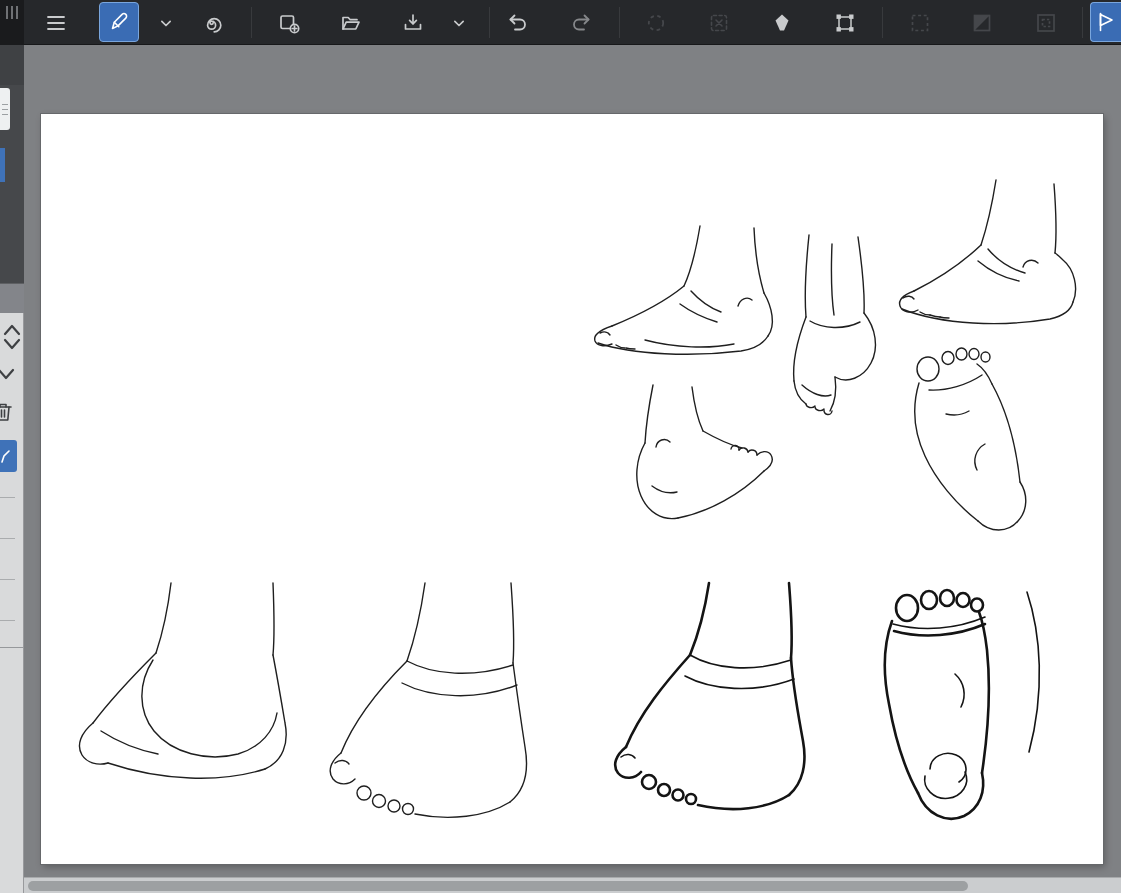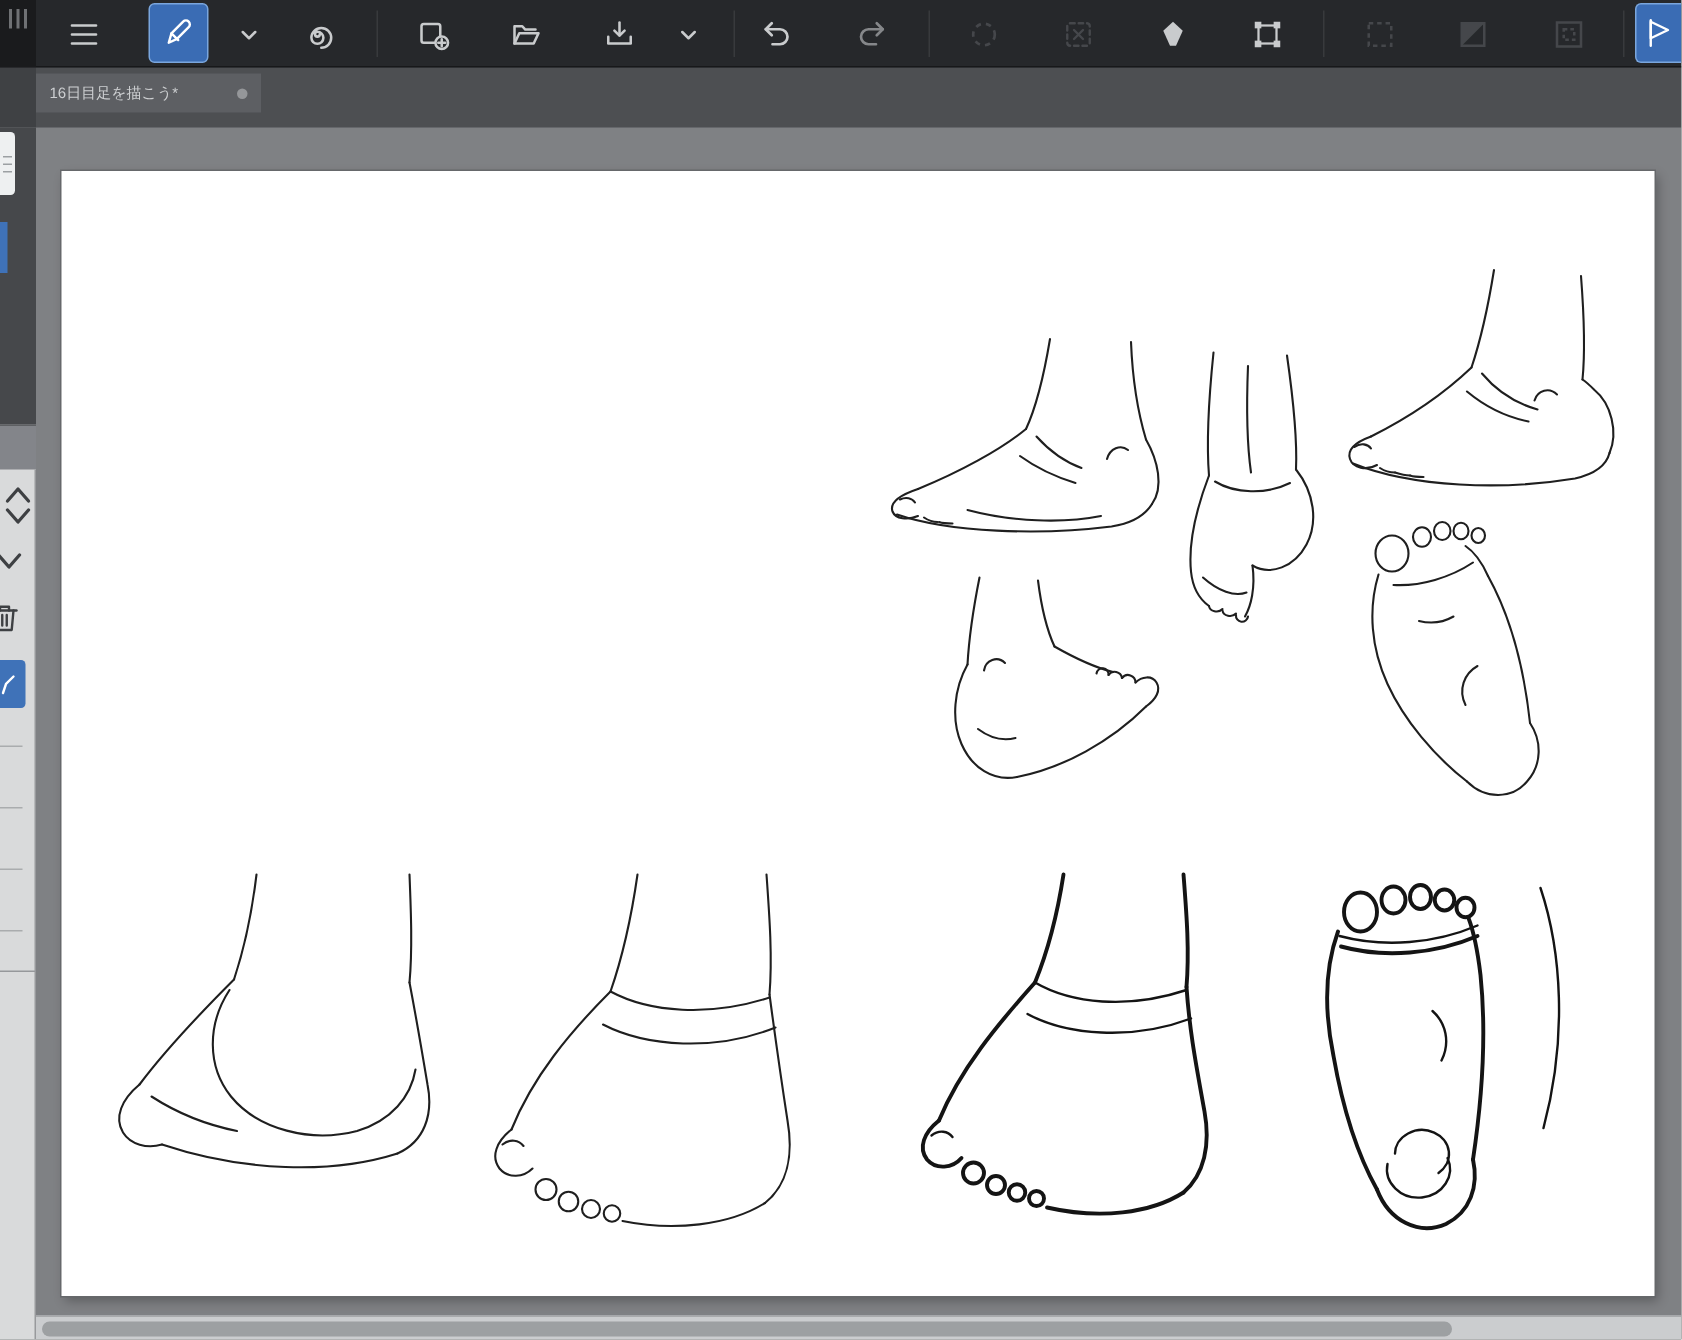--- a/index.html
+++ b/index.html
@@ -177,26 +177,20 @@
   </div>
 
   <div class="corner">
     <span class="grip">
         <i></i>
         <i></i>
         <i></i>
       </span>
   </div>
 
-  <div class="tabbar">
-    <div class="tab">
-      <span>16日目足を描こう*</span>
-      <span class="dot"></span>
-    </div>
-  </div>
 
   <div class="rail">
     <div class="seg seg-tab"></div>
     <div class="seg seg-dark"></div>
     <div class="seg seg-band"></div>
     <div class="seg seg-light"></div>
 
     <div class="mini-panel">
         <i></i>
         <i></i>

